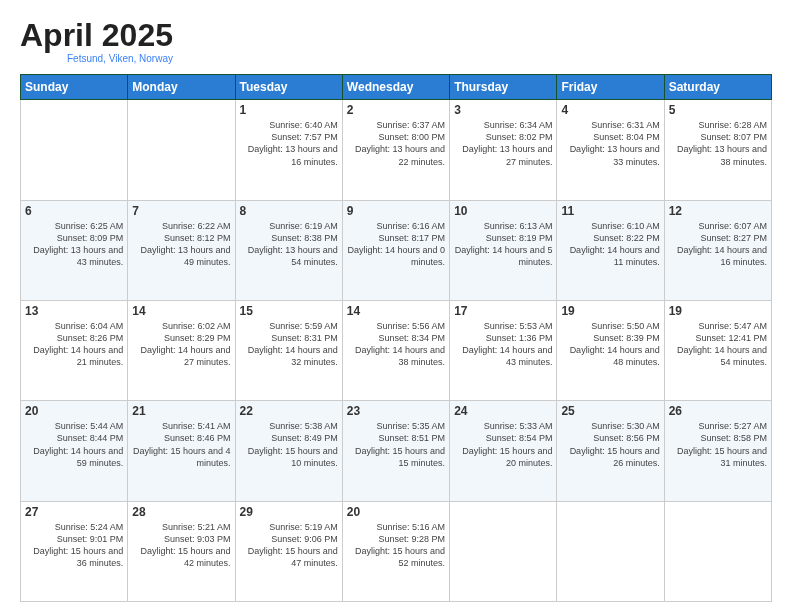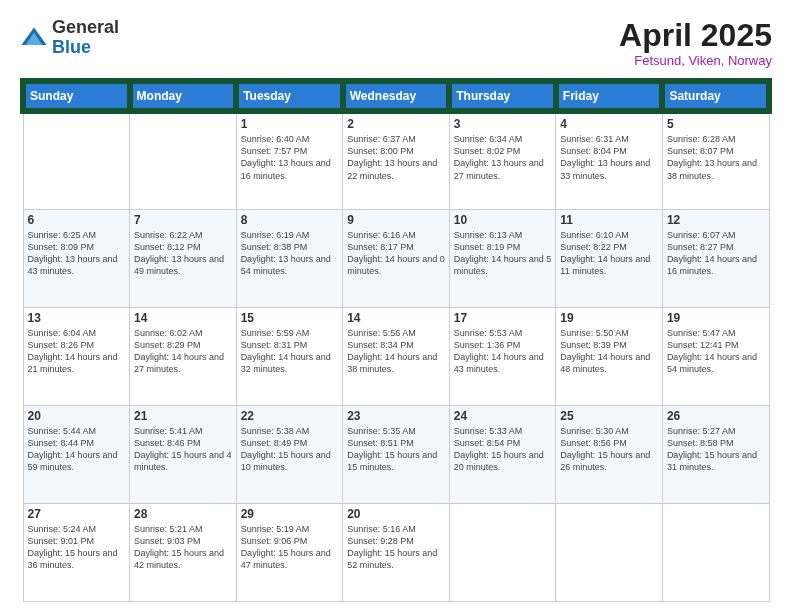--- a/index.html
+++ b/index.html
@@ -51,88 +51,79 @@
       text-align: right;
     }
     .title-month {
       font-size: 32px;
       font-weight: bold;
       color: #222;
       line-height: 1.1;
       text-align: right;
     }
     .title-location {
-      font-size: 13px;
-      color: #a21caf;
+      font-size: 10px;
+      color: #3b82f6;
     }
     .calendar {
       flex: 1;
       border: 1px solid #ccc;
       border-collapse: collapse;
       width: 100%;
       table-layout: fixed;
     }
     .calendar th {
       background-color: #2b7cd3;
       color: #fff;
       font-size: 12px;
       font-weight: bold;
       padding: 5px 4px;
       text-align: left;
-      border: 6px solid #14532d;
+      border: 1px solid #14532d;
     }
     .calendar td {
       border: 1px solid #ccc;
       vertical-align: top;
       padding: 3px 4px;
       font-size: 9.5px;
       color: #333;
       height: 78px;
       width: calc(100% / 7);
     }
     .day-num {
       font-size: 12px;
       font-weight: bold;
       display: block;
       margin-bottom: 2px;
     }
     .day-info {
       font-size: 9px;
       color: #444;
       line-height: 1.35;
+      text-align: right;
     }
     .empty {
       background: #f9f9f9;
     }
     tr:nth-child(odd) td {
       background-color: #fff;
     }
     tr:nth-child(even) td {
       background-color: #f2f7fc;
     }
     
     thead tr th {
       background-color: #2b7cd3 !important;
     }
   </style>
 </head>
 <body>
 
 <div class="page">
   <div class="header">
-    <div class="logo">
-      <svg class="logo-icon" viewBox="0 0 40 40">
-        <polygon points="20,5 38,30 2,30" fill="#1a6faf"></polygon>
-        <polygon points="20,12 32,30 8,30" fill="#5aaae0"></polygon>
-      </svg>
-      <div class="logo-text">
-        <span class="logo-general">General</span>
-        <span class="logo-blue">Blue</span>
-      </div>
-    </div>
     <div class="title-block">
       <div class="title-month">April 2025</div>
       <div class="title-location">Fetsund, Viken, Norway</div>
     </div>
   </div>
 
   <table class="calendar">
     <thead>
       <tr>
         <th>Sunday</th>

